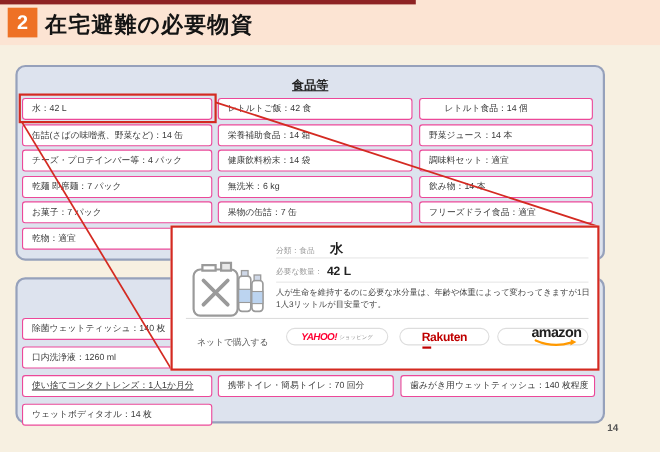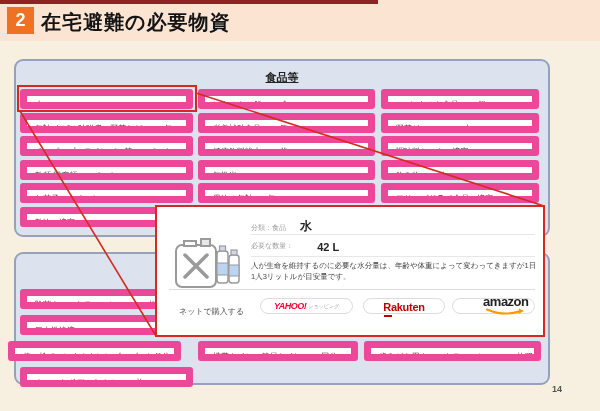--- a/index.html
+++ b/index.html
@@ -11,36 +11,36 @@
   .header-band { position:absolute; left:0; top:0; width:600px; height:41px; background:#fce4d3; }
   .badge { position:absolute; left:7px; top:7px; width:27px; height:27px; background:#ee7125;
            color:#fff; font-weight:bold; font-size:18px; text-align:center; line-height:27px; }
   .title { position:absolute; left:41px; top:9px; font-size:20px; font-weight:bold; color:#141414; letter-spacing:1px; }
 
   .panel { position:absolute; left:14px; width:536px; background:#dde3ee; border:2px solid #96a1bb; border-radius:9px; }
   #panel-food { top:59px; height:178px; }
   #panel-daily { top:252px; height:133px; }
   .panel-title { position:absolute; left:0; right:0; top:9px; text-align:center; font-size:11px; font-weight:bold; color:#222;text-decoration:underline; }
 
-  .cell { position:absolute; height:20px; background:#fff; border:7px solid #ec4899; border-radius:3px;
+  .cell { position:absolute; height:20px; background:#fff; border:1px solid #ec4899; border-radius:3px;
           font-size:8px; color:#3a3a3a; line-height:18px; padding-left:8px; white-space:nowrap; overflow:hidden; }
 
   .highlight-ring { position:absolute; left:17px; top:85px; width:180px; height:27px;
                     border:2.5px solid #d42a21; background:transparent; z-index:4; }
 
   #callout-lines { position:absolute; left:0; top:0; z-index:5; pointer-events:none; }
 
   .detail-card { position:absolute; left:155px; top:205px; width:390px; height:132px; background:#fff;
                  border:2.5px solid #d42a21; z-index:10; }
   .jug-box { position:absolute; left:14px; top:22px; width:72px; height:64px; }
   .dc-label { font-size:7px; color:#999; }
   .dc-row1 { position:absolute; left:94px; top:11px; width:284px; display:flex; align-items:baseline; gap:14px; }
   .dc-name { font-size:12px; font-weight:bold; color:#222; }
   .dc-hr1 { position:absolute; left:94px; top:27px; width:284px; border-top:1px solid #e7e7e7; }
-  .dc-row2 { position:absolute; left:94px; top:34px; width:284px; display:flex; align-items:flex-start; gap:24px; }
+  .dc-row2 { position:absolute; left:94px; top:34px; width:284px; display:flex; align-items:center; gap:4px; }
   .dc-qty { font-size:11px; font-weight:bold; color:#222; }
   .dc-hr2 { position:absolute; left:94px; top:49px; width:284px; border-top:1px solid #e7e7e7; }
   .dc-desc { position:absolute; left:94px; top:54px; width:286px; font-size:7.5px; line-height:10.5px; color:#444; }
   .dc-hr3 { position:absolute; left:12px; top:82px; width:366px; border-top:1px solid #ddd; }
   .dc-buy-label { position:absolute; left:22px; top:99px; font-size:8px; color:#555; }
   .store-btn { position:absolute; top:91px; height:16px; background:#fff; border:1px solid #ddd; border-radius:14px;
                display:flex; align-items:center; justify-content:center; }
   #store-yahoo { left:103px; width:93px; }
   #store-rakuten { left:206px; width:82px; }
   #store-amazon { left:295px; width:83px; }
@@ -81,21 +81,21 @@
   <div class="cell" style="left:198px;top:160px;width:177px;">無洗米：6 kg</div>
   <div class="cell" style="left:381px;top:160px;width:158px;">飲み物：14 本</div>
   <div class="cell" style="left:20px;top:183px;width:173px;">お菓子：7 パック</div>
   <div class="cell" style="left:198px;top:183px;width:177px;">果物の缶詰：7 缶</div>
   <div class="cell" style="left:381px;top:183px;width:158px;">フリーズドライ食品：適宜</div>
   <div class="cell" style="left:20px;top:207px;width:173px;">乾物：適宜</div>
 
   <div class="panel" id="panel-daily"></div>
   <div class="cell" style="left:20px;top:289px;width:173px;">除菌ウェットティッシュ：140 枚</div>
   <div class="cell" style="left:20px;top:315px;width:173px;">口内洗浄液：1260 ml</div>
-  <div class="cell" style="left:8px;top:341px;width:173px;">使い捨てコンタクトレンズ：1人1か月分</div>
+  <div class="cell" style="left:20px;top:341px;width:173px;text-decoration:underline;">使い捨てコンタクトレンズ：1人1か月分</div>
   <div class="cell" style="left:198px;top:341px;width:160px;">携帯トイレ・簡易トイレ：70 回分</div>
   <div class="cell" style="left:364px;top:341px;width:177px;">歯みがき用ウェットティッシュ：140 枚程度</div>
   <div class="cell" style="left:20px;top:367px;width:173px;">ウェットボディタオル：14 枚</div>
 
   <div class="highlight-ring"></div>
 
   <svg id="callout-lines" width="600" height="411" viewBox="0 0 600 411">
     <line x1="20" y1="111" x2="156" y2="336" stroke="#d42a21" stroke-width="1.6"></line>
     <line x1="196" y1="93" x2="544" y2="206" stroke="#d42a21" stroke-width="1.6"></line>
   </svg>

